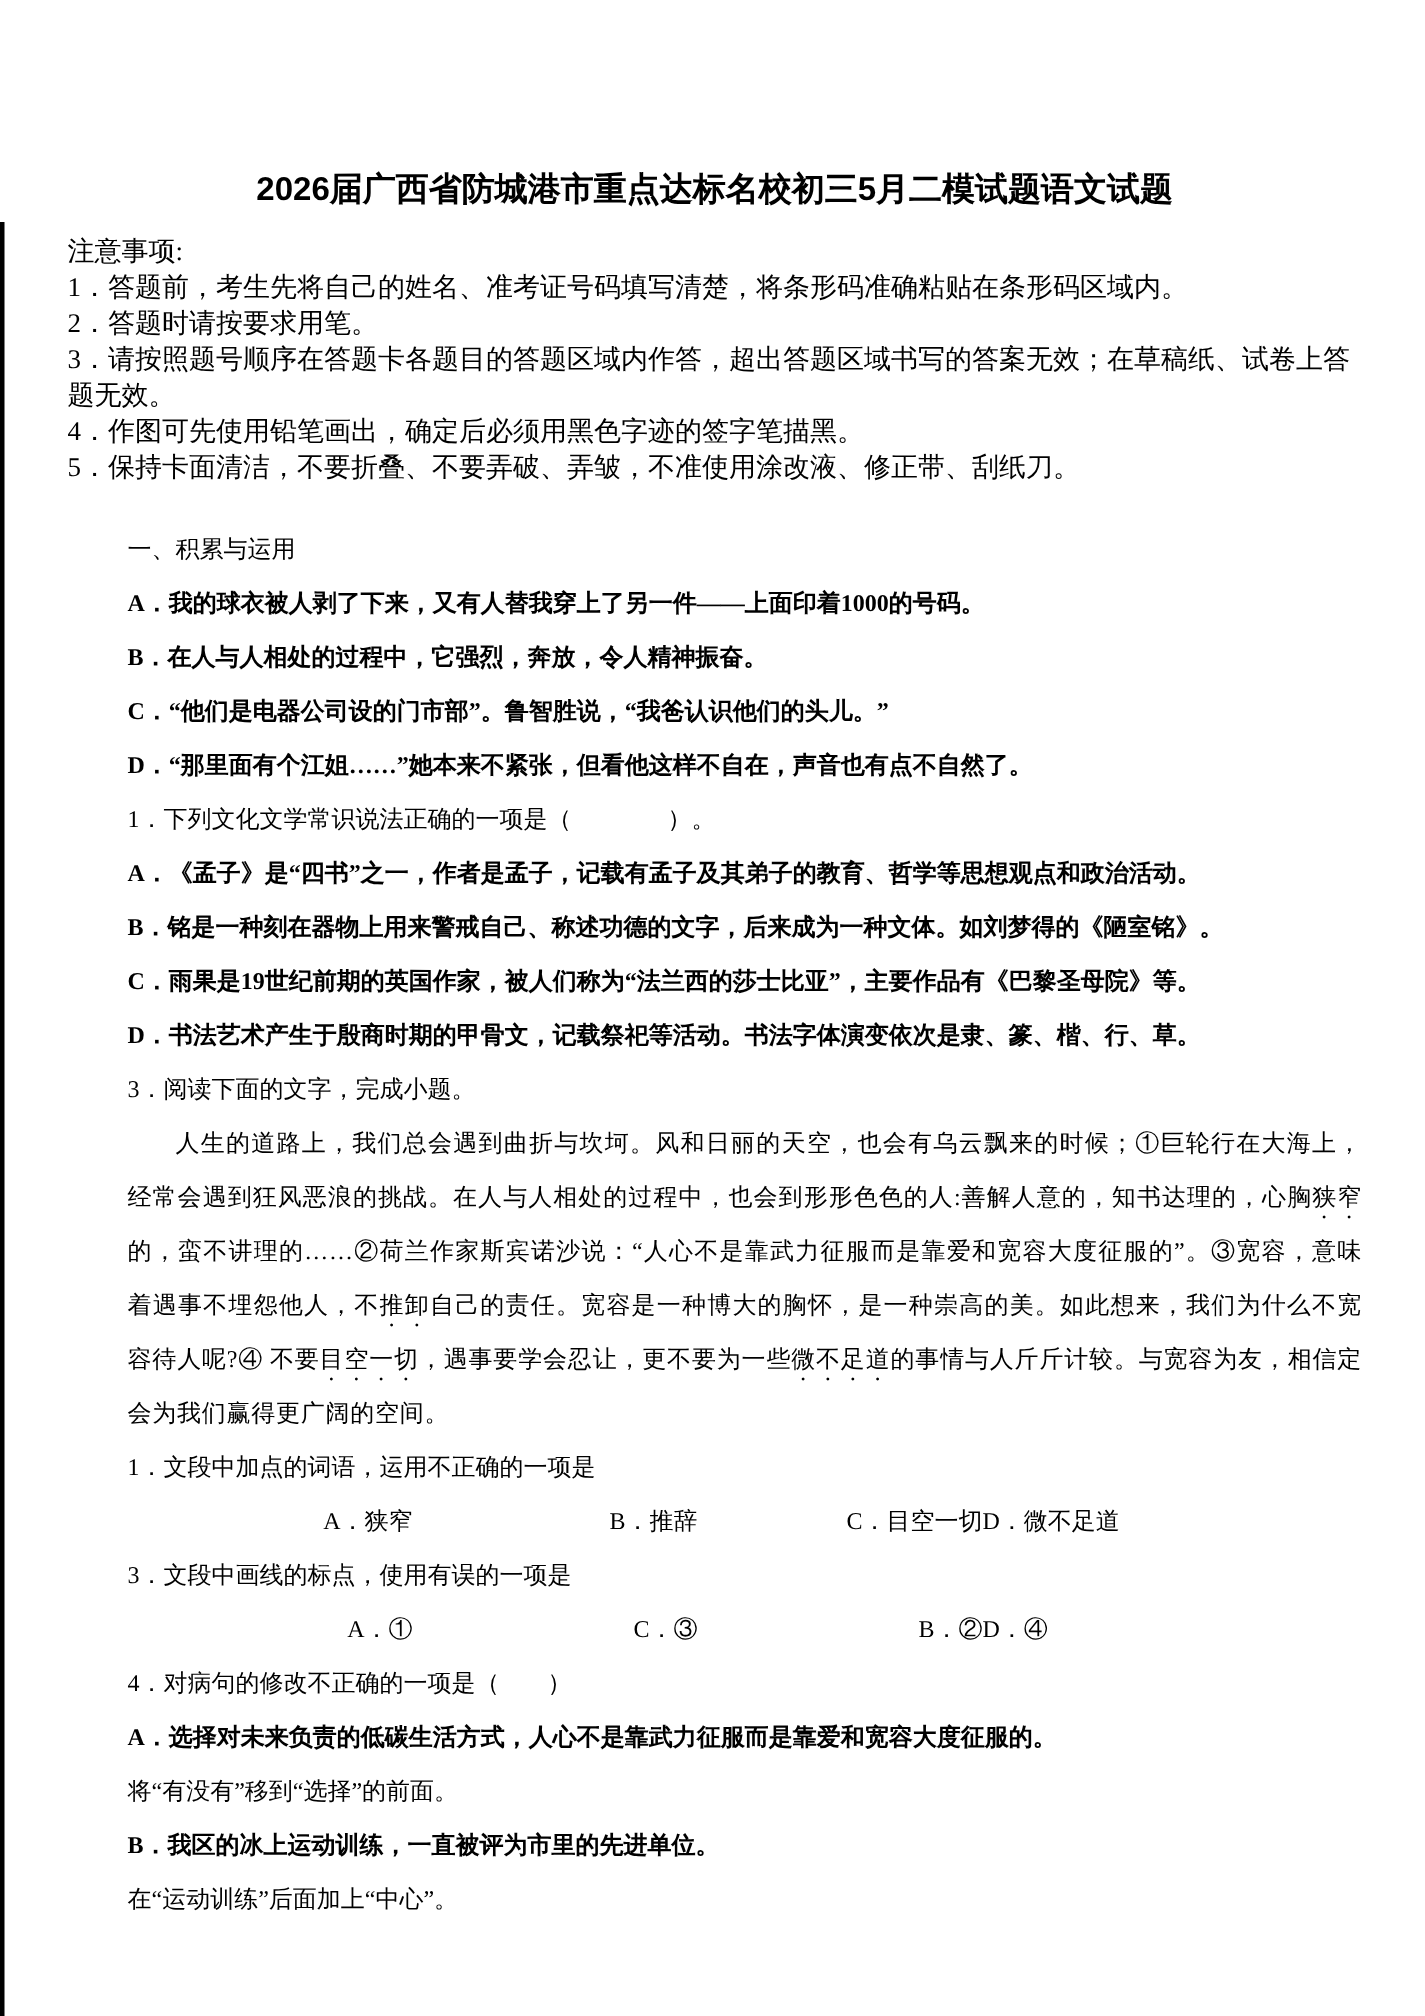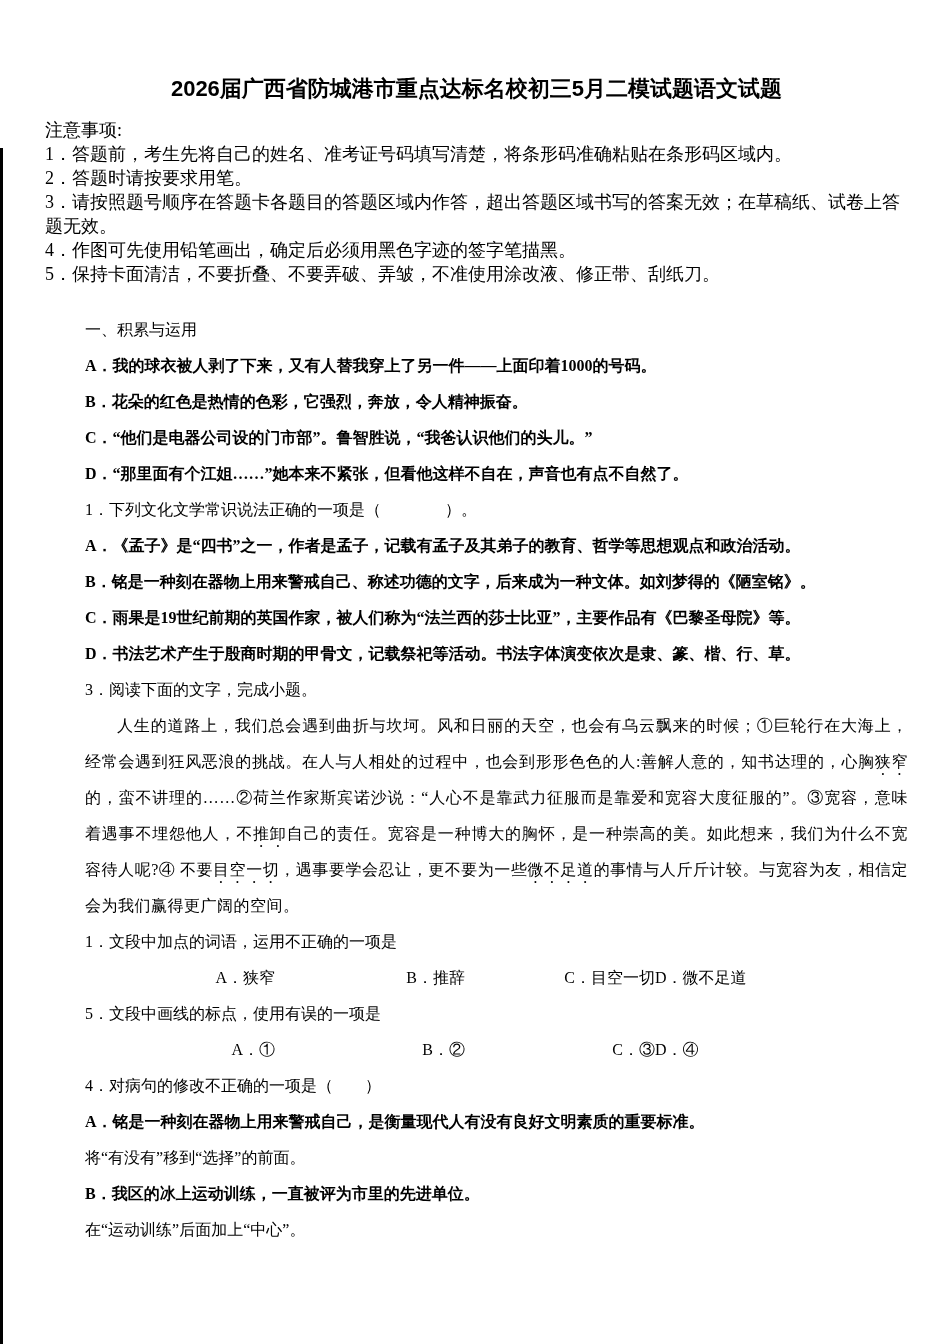--- a/index.html
+++ b/index.html
@@ -5,21 +5,21 @@
   * { margin:0; padding:0; box-sizing:border-box; }
   html, body { background:#ffffff; }
   .page {
     position:relative;
     width:950px;
     height:1344px;
     margin:0 auto;
     background:#ffffff;
     color:#000000;
     font-family:"Liberation Serif","DejaVu Serif",serif;
-    padding:74px 42px 30px 45px;
+    padding:111px 42px 30px 45px;
     overflow:hidden;
   }
   .scan-border {
     position:absolute;
     left:0; top:148px;
     width:3px; height:1196px;
     background:#000000;
   }
   .title {
     text-align:center;
@@ -65,48 +65,48 @@
     <div class="notice-line">2．答题时请按要求用笔。</div>
     <div class="notice-line">3．请按照题号顺序在答题卡各题目的答题区域内作答，超出答题区域书写的答案无效；在草稿纸、试卷上答题无效。</div>
     <div class="notice-line">4．作图可先使用铅笔画出，确定后必须用黑色字迹的签字笔描黑。</div>
     <div class="notice-line">5．保持卡面清洁，不要折叠、不要弄破、弄皱，不准使用涂改液、修正带、刮纸刀。</div>
   </div>
 
   <div class="body-area">
     <div class="section-heading">一、积累与运用</div>
 
     <div class="opt bold">A．我的球衣被人剥了下来，又有人替我穿上了另一件——上面印着1000的号码。</div>
-    <div class="opt bold">B．花朵的红色是热情的色彩，它强烈，奔放，令人精神振奋。</div>
+    <div class="opt bold">B．在人与人相处的过程中，它强烈，奔放，令人精神振奋。</div>
     <div class="opt bold">C．“他们是电器公司设的门市部”。鲁智胜说，“我爸认识他们的头儿。”</div>
     <div class="opt bold">D．“那里面有个江姐……”她本来不紧张，但看他这样不自在，声音也有点不自然了。</div>
 
     <div class="stem">1．下列文化文学常识说法正确的一项是（　　　　）。</div>
     <div class="opt bold">A．《孟子》是“四书”之一，作者是孟子，记载有孟子及其弟子的教育、哲学等思想观点和政治活动。</div>
     <div class="opt bold">B．铭是一种刻在器物上用来警戒自己、称述功德的文字，后来成为一种文体。如刘梦得的《陋室铭》。</div>
     <div class="opt bold">C．雨果是19世纪前期的英国作家，被人们称为“法兰西的莎士比亚”，主要作品有《巴黎圣母院》等。</div>
     <div class="opt bold">D．书法艺术产生于殷商时期的甲骨文，记载祭祀等活动。书法字体演变依次是隶、篆、楷、行、草。</div>
 
     <div class="stem">3．阅读下面的文字，完成小题。</div>
     <p class="passage"><span>人生的道路上，我们总会遇到曲折与坎坷。风和日丽的天空，也会有乌云飘来的时候；①巨轮行在大海上，经常会遇到狂风恶浪的挑战。在人与人相处的过程中，也会到形形色色的人:善解人意的，知书达理的，心胸</span><span class="em-dots">狭窄</span><span>的，蛮不讲理的……②荷兰作家斯宾诺沙说：“人心不是靠武力征服而是靠爱和宽容大度征服的”。③宽容，意味着遇事不埋怨他人，不</span><span class="em-dots">推卸</span><span>自己的责任。宽容是一种博大的胸怀，是一种崇高的美。如此想来，我们为什么不宽容待人呢?④ 不要</span><span class="em-dots">目空一切</span><span>，遇事要学会忍让，更不要为一些</span><span class="em-dots">微不足道</span><span>的事情与人斤斤计较。与宽容为友，相信定会为我们赢得更广阔的空间。</span></p>
 
     <div class="stem">1．文段中加点的词语，运用不正确的一项是</div>
     <div class="opt-row">
       <span class="opt-cell">A．狭窄</span>
       <span class="opt-cell">B．推辞</span>
       <span class="opt-cell">C．目空一切</span>
       <span class="opt-cell">D．微不足道</span>
     </div>
 
-    <div class="stem">5．文段中画线的标点，使用有误的一项是</div>
+    <div class="stem">3．文段中画线的标点，使用有误的一项是</div>
     <div class="opt-row">
       <span class="opt-cell">A．①</span>
+      <span class="opt-cell">C．③</span>
       <span class="opt-cell">B．②</span>
-      <span class="opt-cell">C．③</span>
       <span class="opt-cell">D．④</span>
     </div>
 
     <div class="stem">4．对病句的修改不正确的一项是（　　）</div>
-    <div class="opt bold">A．铭是一种刻在器物上用来警戒自己，是衡量现代人有没有良好文明素质的重要标准。</div>
+    <div class="opt bold">A．选择对未来负责的低碳生活方式，人心不是靠武力征服而是靠爱和宽容大度征服的。</div>
     <div class="opt">将“有没有”移到“选择”的前面。</div>
     <div class="opt bold">B．我区的冰上运动训练，一直被评为市里的先进单位。</div>
     <div class="opt">在“运动训练”后面加上“中心”。</div>
   </div>
 </div>
 
 </body></html>

